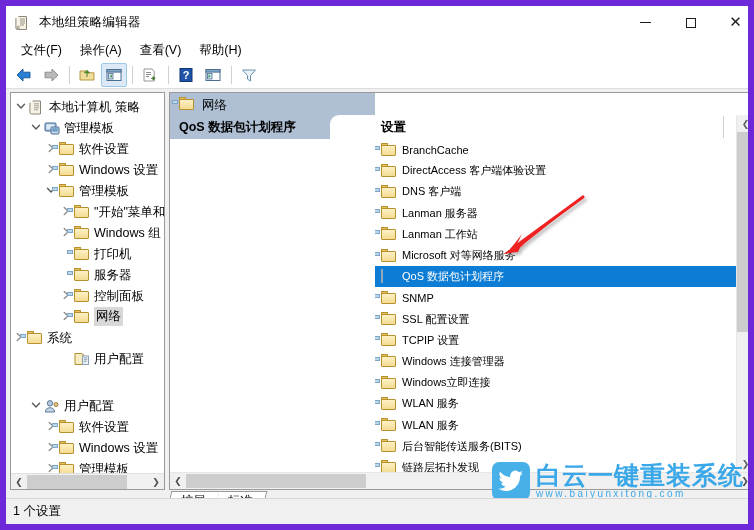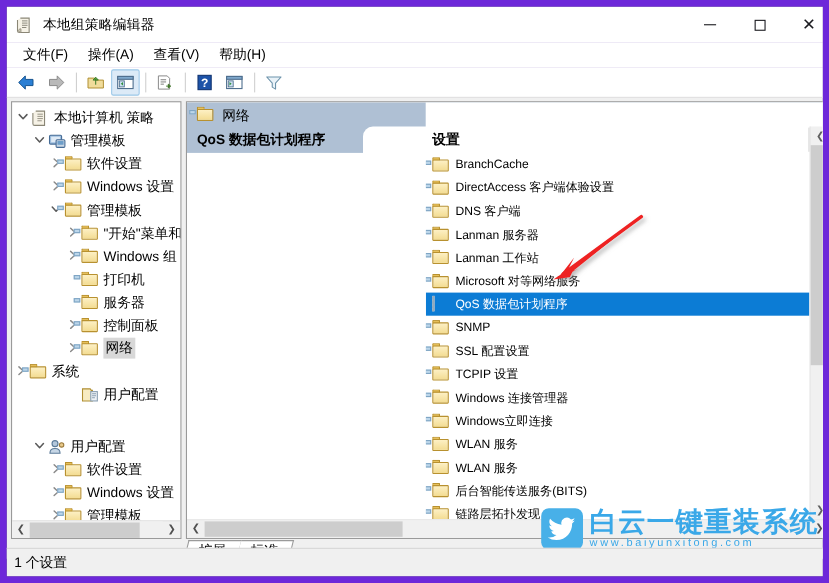--- a/index.html
+++ b/index.html
@@ -158,21 +158,20 @@
   .res-sub {
     position: absolute; left: 9px; top: 26px;
     font-size: 12.5px; font-weight: bold; color: #000;
   }
 
   
   .listcol {
     position: absolute; left: 205px; top: 0; right: 0; bottom: 17px;
     background: #ffffff;
     overflow: hidden;
-    margin-left: 12px;
   }
   .list-colhdr {
     position: absolute; left: 0; top: 22px; width: 100%; height: 24px;
     display: flex; align-items: center;
   }
   .list-colhdr .ch-label {
     font-size: 12.5px; font-weight: bold; color: #000; padding-left: 6px;
   }
   .col-divider {
     position: absolute; left: 348px; top: 23px; width: 1px; height: 22px;

